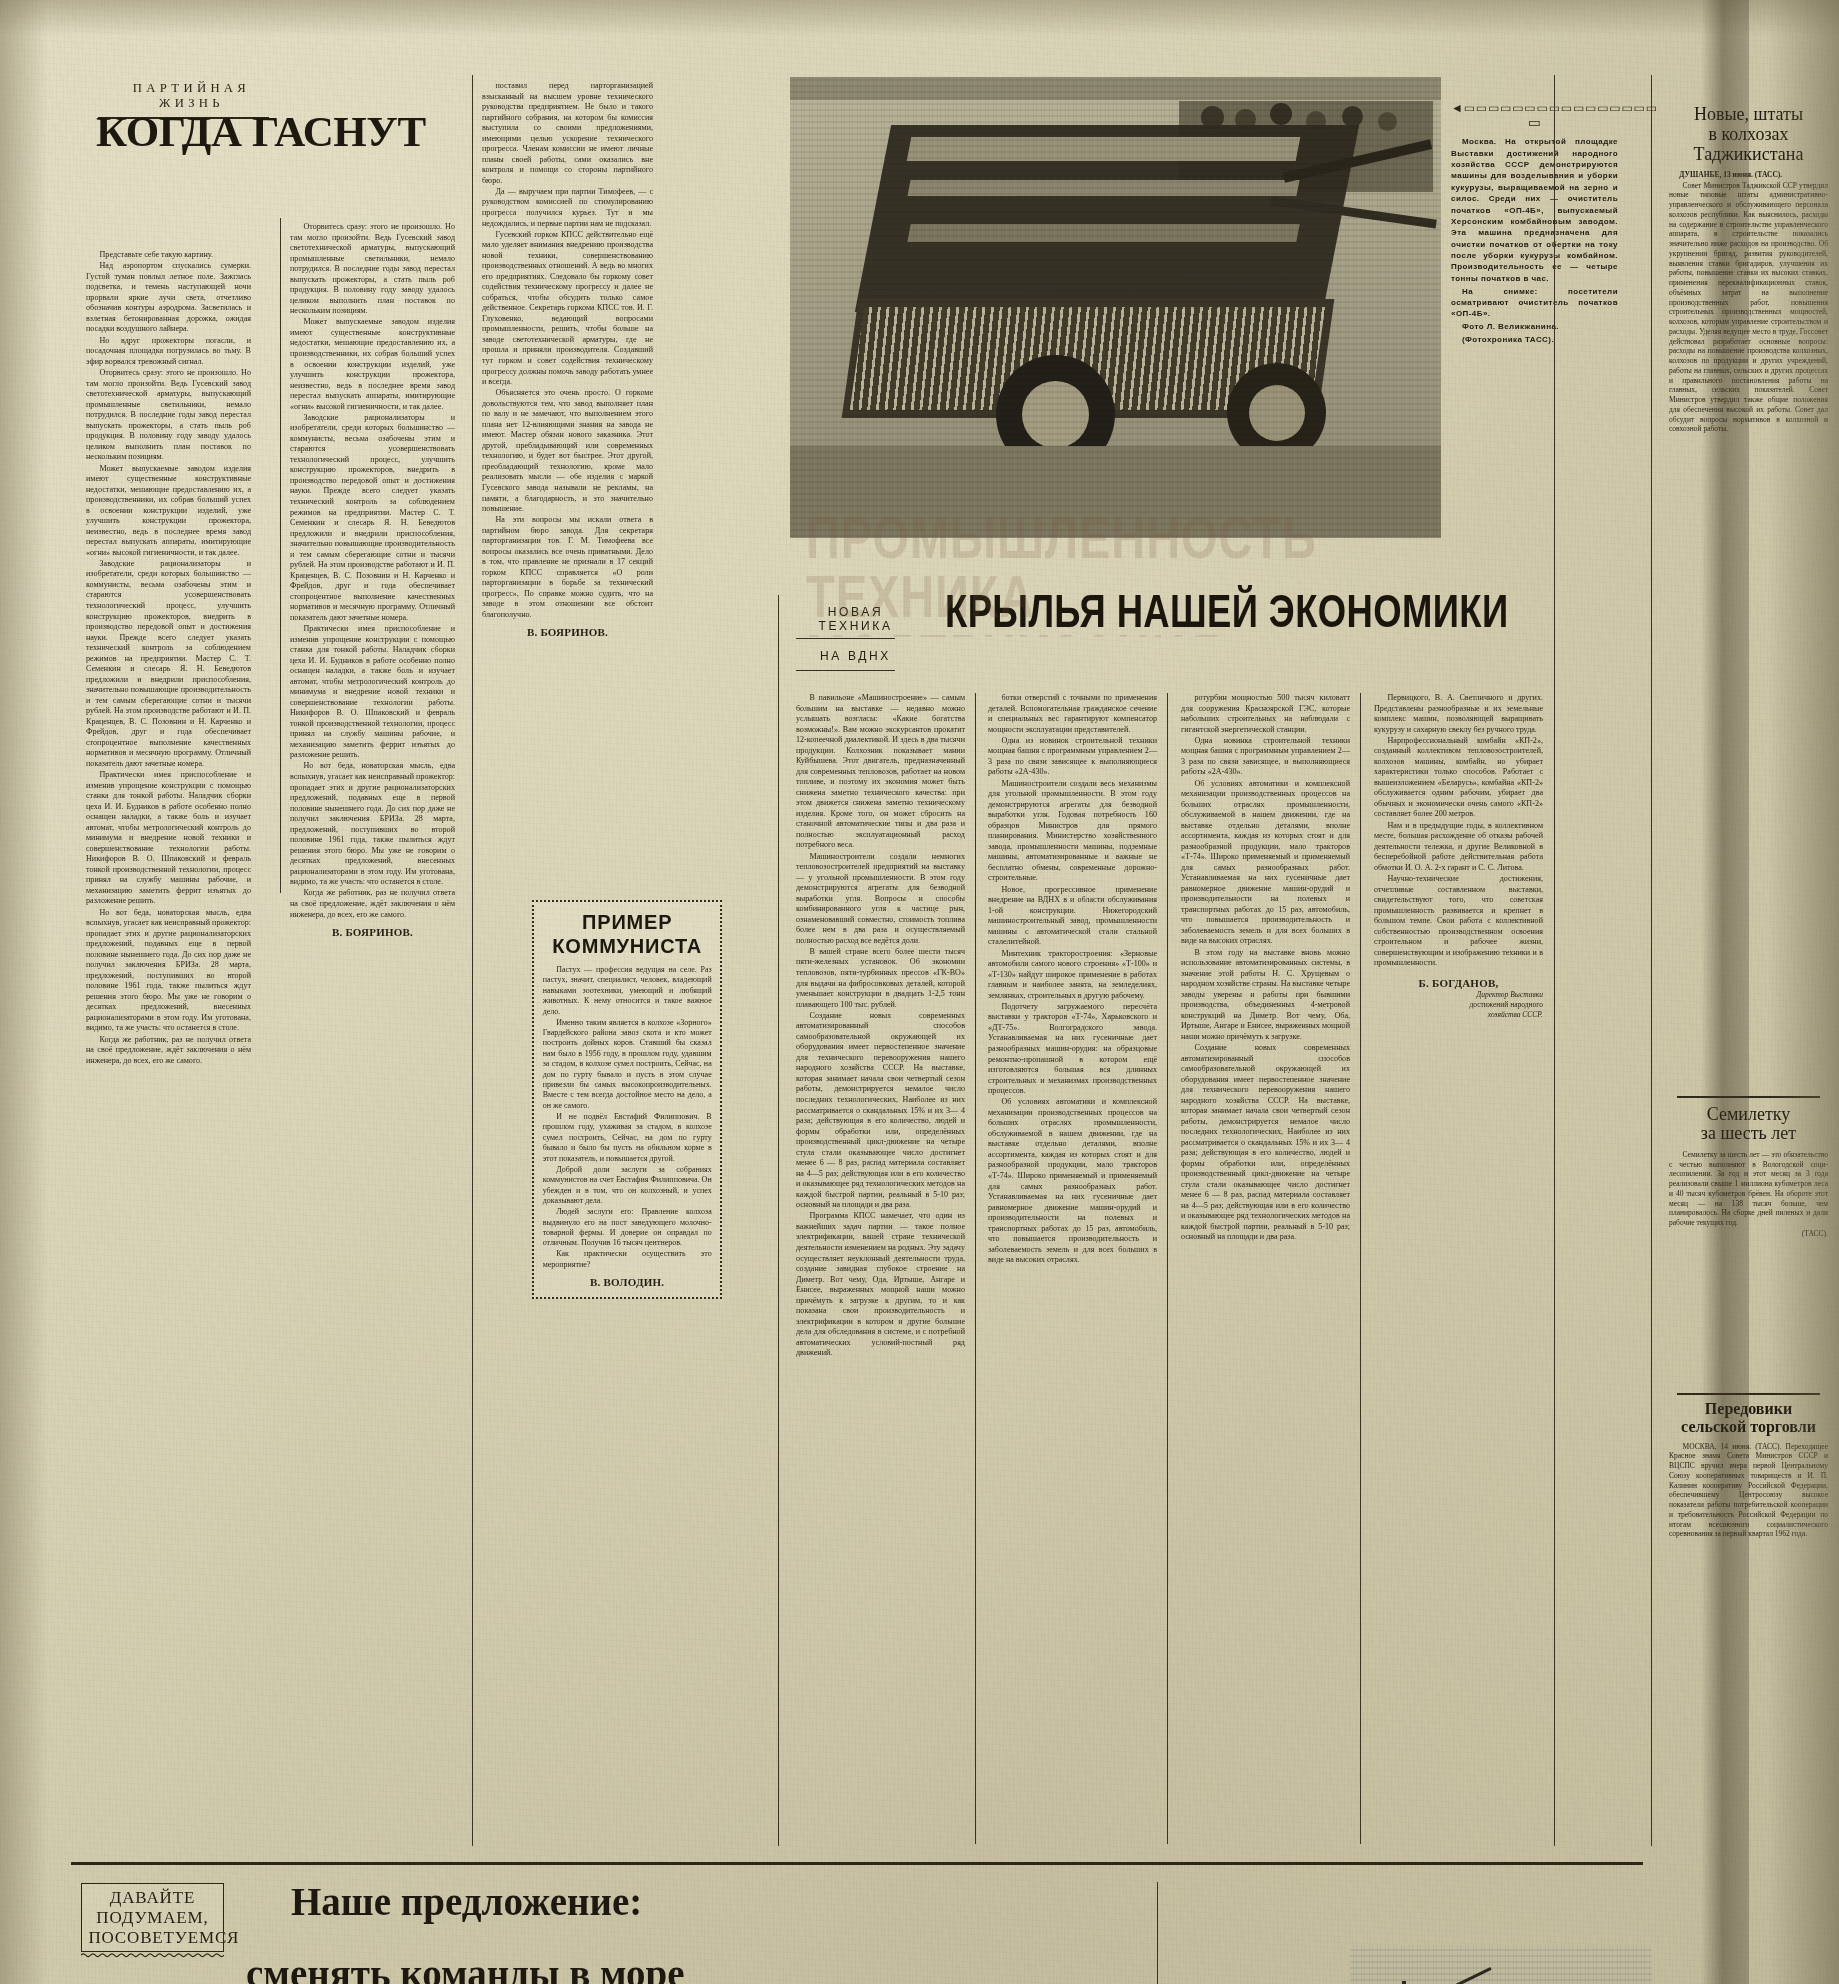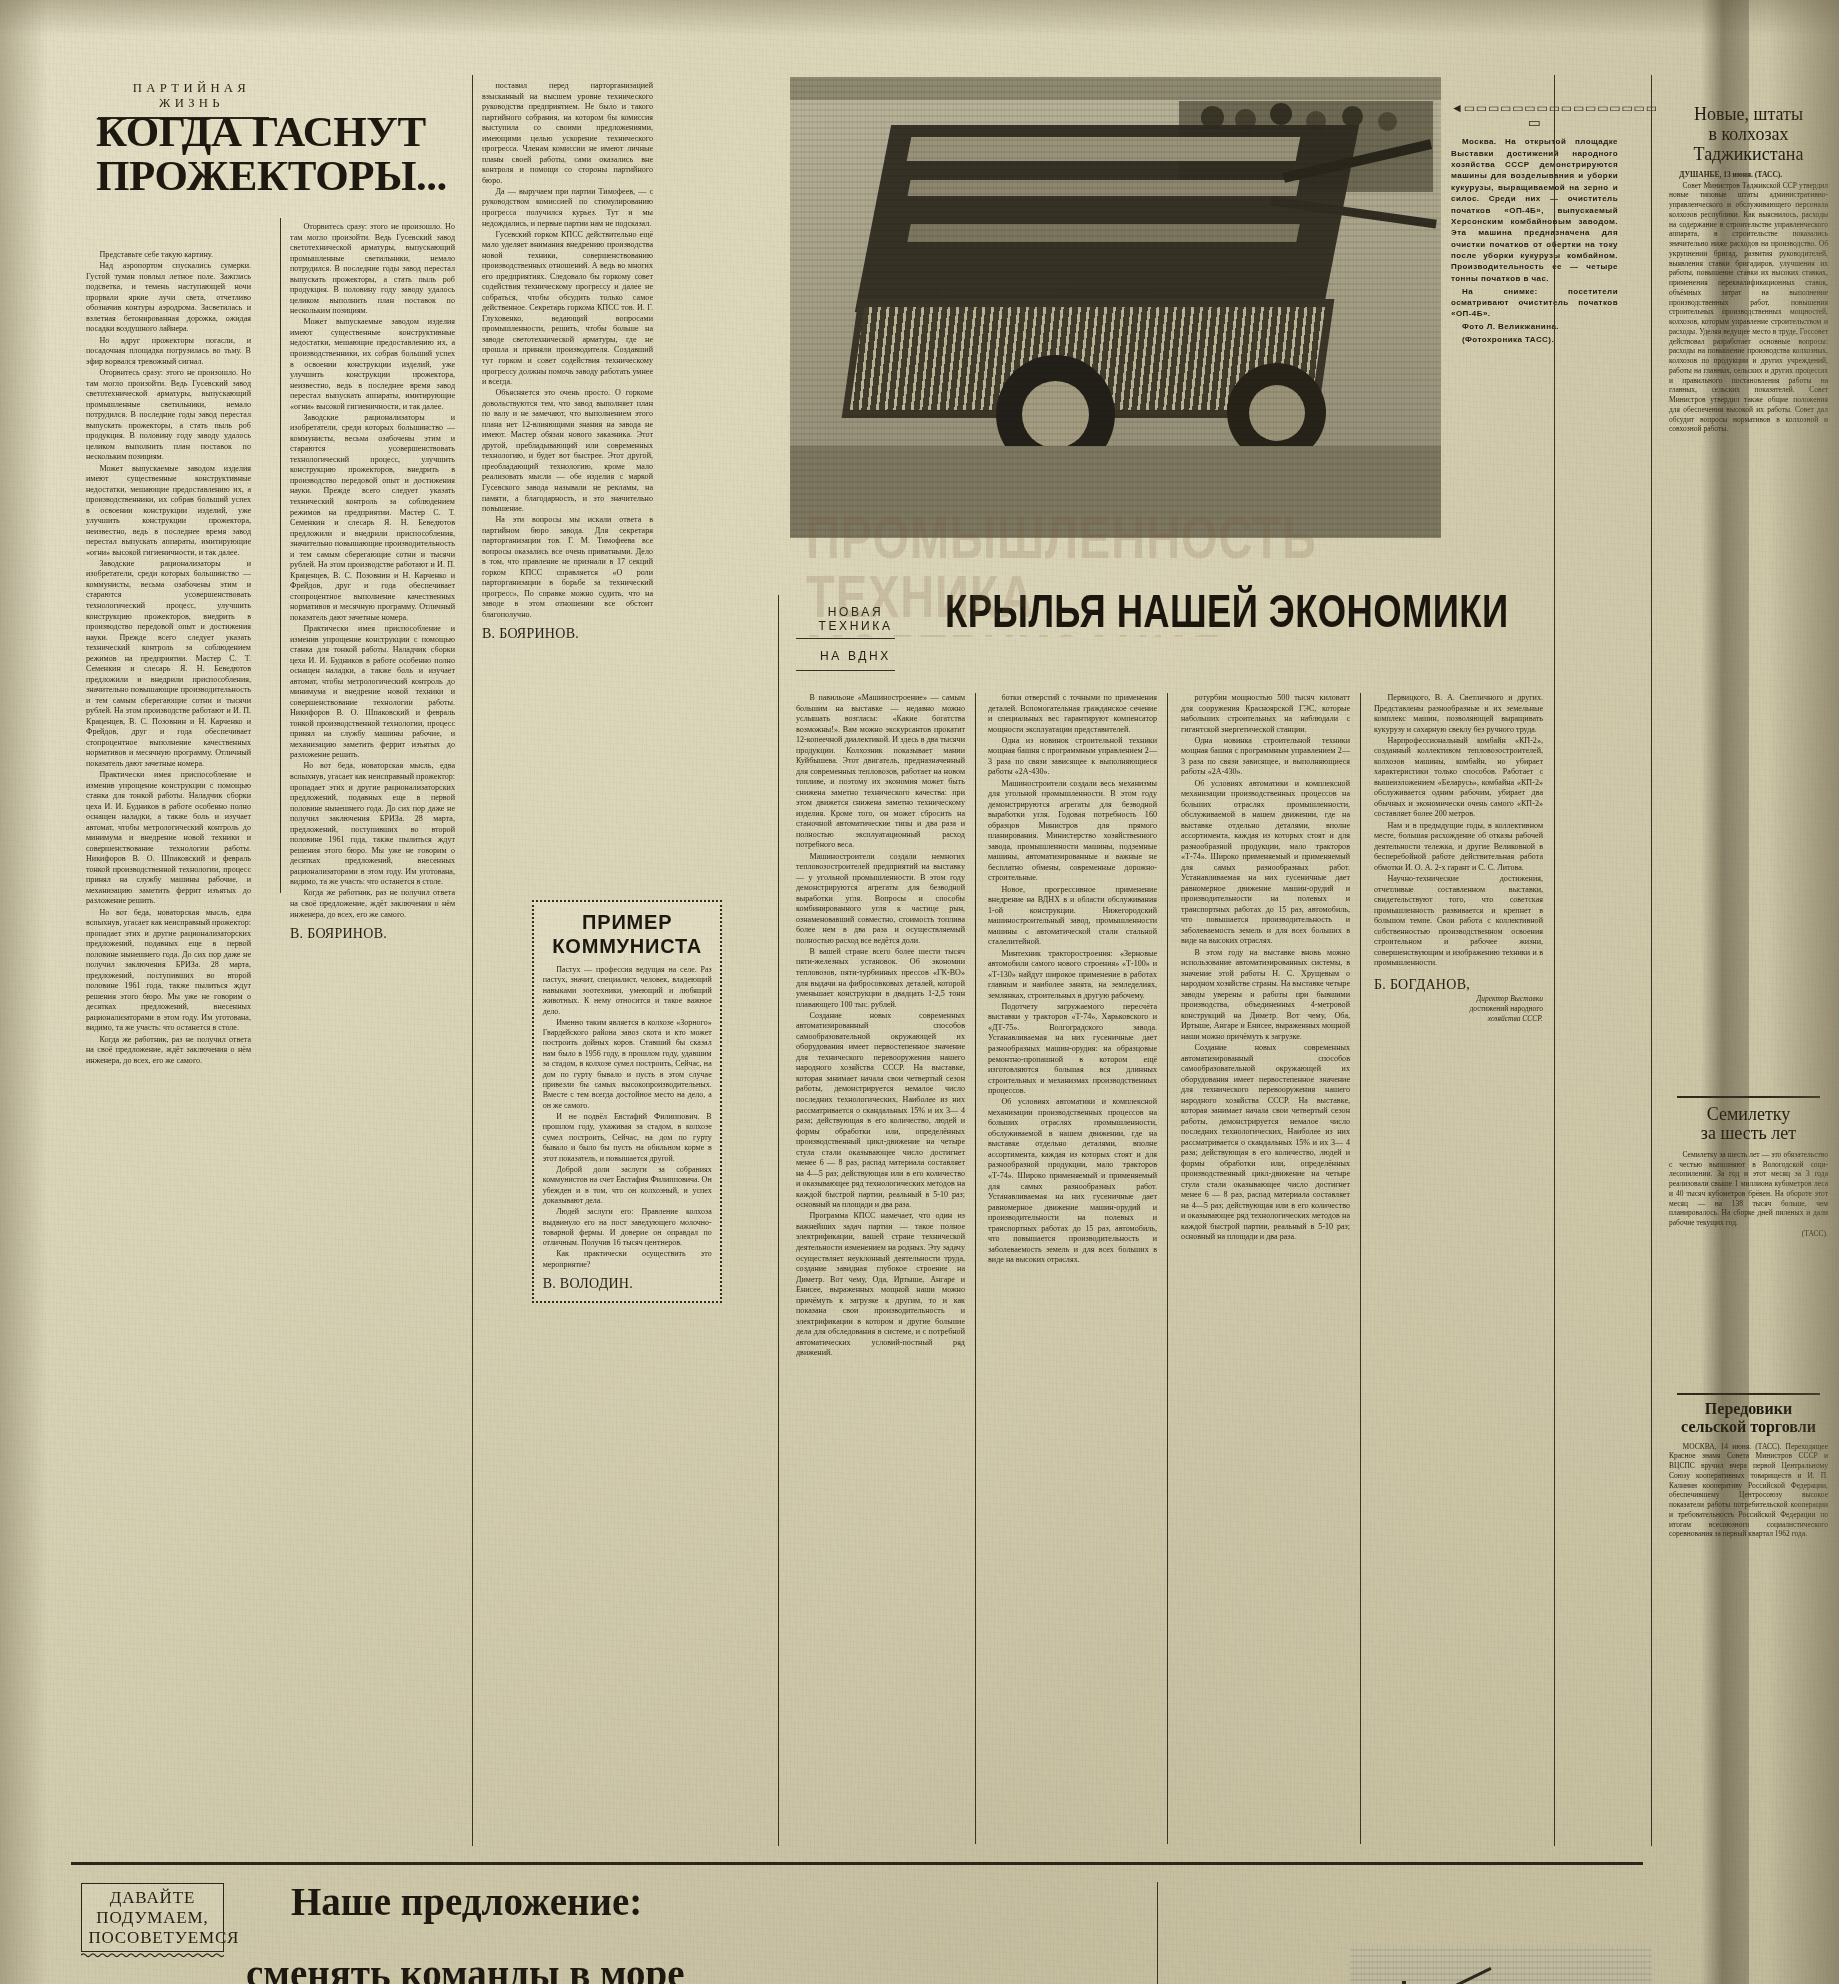--- a/index.html
+++ b/index.html
@@ -75,23 +75,23 @@
     font-size:8.1px;
     line-height:1.30;
     text-align:justify;
     color:#241f14;
     hyphens:auto;
     -webkit-hyphens:auto;
   }
   .bodytext p{margin:0 0 0.8px 0; text-indent:13.5px;}
   .byline{
     font-family:"Liberation Serif", serif;
-    font-size:14px;
-    font-weight:normal;
-    text-align:left;
+    font-size:11px;
+    font-weight:bold;
+    text-align:center;
     color:#241f14;
     margin-top:4.8px;
     letter-spacing:.02em;
   }
   .vrule{position:absolute;width:0.8px;background:#3a3322;top:0;bottom:0;}
 
   
   .mainhead{
     font-family:"Liberation Serif", serif;
     font-weight:bold;
@@ -208,21 +208,20 @@
   <div class="sheet">
 
     <div style="position:absolute;left:98px;top:81px;width:187px;text-align:center;">
       <div class="kicker">ПАРТИЙНАЯ ЖИЗНЬ</div>
       <div class="rule" style="margin-top:5.6px;width:171px;"></div>
     </div>
 
     <div style="position:absolute;left:96px;top:110px;width:429px;">
       <div class="mainhead">
         <span>КОГДА ГАСНУТ</span>
-        <span class="l2">ПРОЖЕКТОРЫ...</span>
       </div>
     </div>
 
     <div class="bodytext" style="position:absolute;left:86px;top:222px;width:165px;margin-top:28px;">
       <p>Представьте себе такую картину.</p>
       <p>Над аэропортом спускались сумерки. Густой туман повлыл летное поле. Зажглась подсветка, и темень наступающей ночи прорвали яркие лучи света, отчетливо обозначив контуры аэродрома. Засветилась и взлетная бетонированная дорожка, ожидая посадки воздушного лайнера.</p>
       <p>Но вдруг прожекторы погасли, и посадочная площадка погрузилась во тьму. В эфир ворвался тревожный сигнал.</p>
       <p>Оторвитесь сразу: зтого не произошло. Но там могло произойти. Ведь Гусевский завод светотехнической арматуры, выпускающий промышленные светильники, немало потрудился. В последние годы завод перестал выпускать прожекторы, а стать пыль роб продукция. В половину году заводу удалось целиком выполнить план поставок по нескольким позициям.</p>
       <p>Может выпускаемые заводом изделия имеют существенные конструктивные недостатки, мешающие предоставлению их, а производственники, их собрав больший успех в освоении конструкции изделий, уже улучшить конструкции прожектора, неизвестно, ведь в последнее время завод перестал выпускать аппараты, имитирующие «огни» высокой гигиеничности, и так далее.</p>
       <p>Заводские рационализаторы и изобретатели, среди которых большинство — коммунисты, весьма озабочены этим и стараются усовершенствовать технологический процесс, улучшить конструкцию прожекторов, внедрить в производство передовой опыт и достижения науки. Прежде всего следует указать технический контроль за соблюдением режимов на предприятии. Мастер С. Т. Семенкин и слесарь Я. Н. Беведютов предложили и внедрили приспособления, значительно повышающие производительность и тем самым сберегающие сотни и тысячи рублей. На этом производстве работают и И. П. Краценцев, В. С. Позовнин и Н. Карченко и Фрейдов, друг и года обеспечивает стопроцентное выполнение качественных нормативов и месячную программу. Отличный показатель дают зачетные номера.</p>

